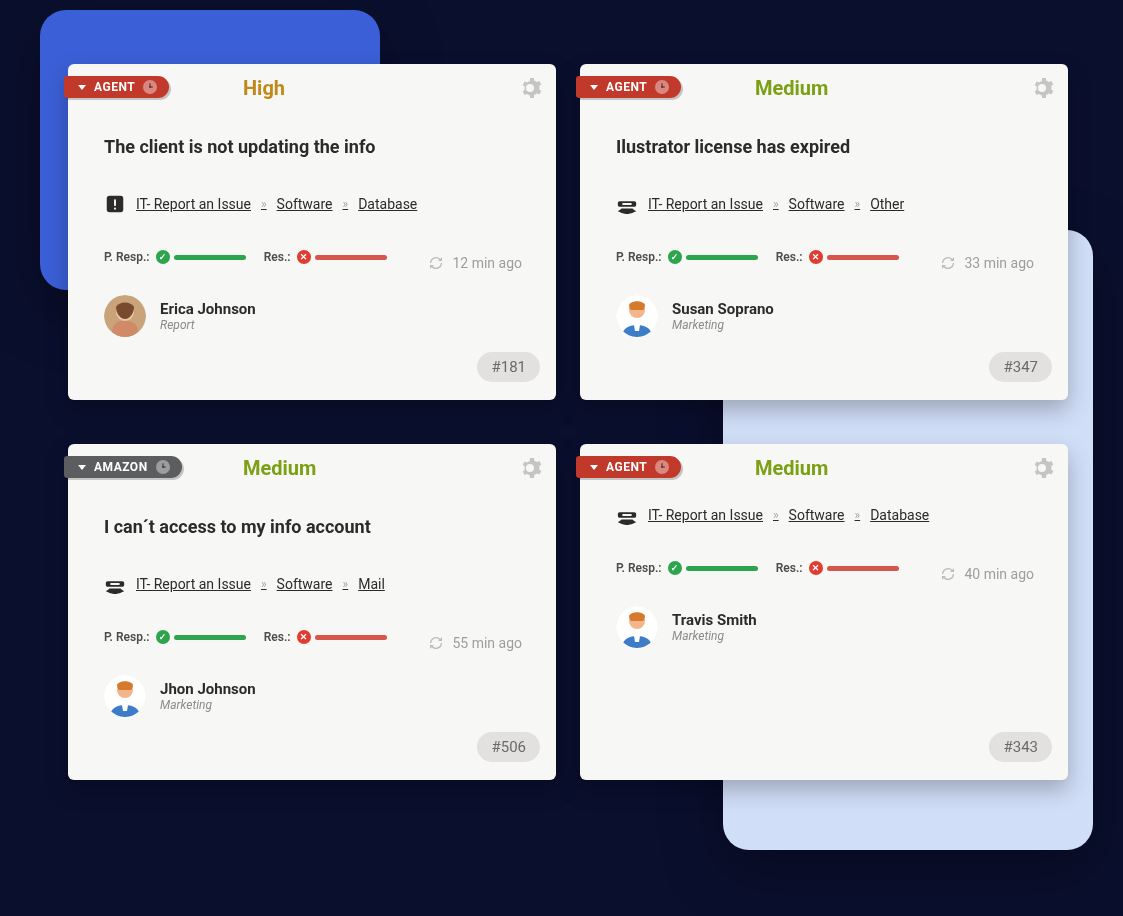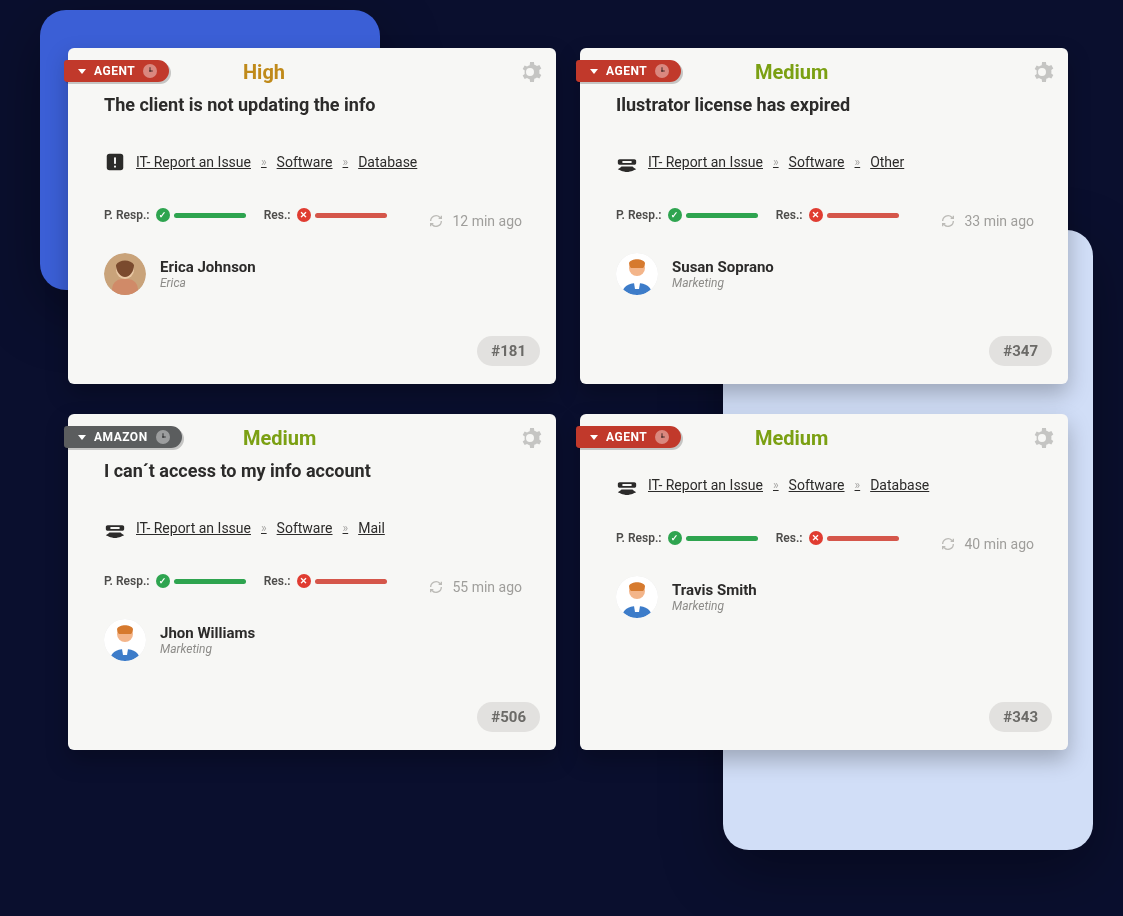--- a/index.html
+++ b/index.html
@@ -22,25 +22,25 @@
   .bg-rect-lav {
     position:absolute;
     right:30px; top:230px;
     width:370px; height:620px;
     background:#d1def7;
     border-radius:26px;
     filter: drop-shadow(0 20px 30px rgba(0,0,0,.35));
   }
   .grid {
     position:absolute;
-    left:68px; top:48px;
+    left:68px; top:64px;
     display:grid;
     grid-template-columns: 488px 488px;
     grid-auto-rows: 336px;
-    gap:30px 24px;
+    gap:44px 24px;
   }
   .card {
     position:relative;
     width:488px;
     background:#f7f7f5;
     border-radius:6px;
     box-shadow: 0 10px 22px rgba(0,0,0,.25);
     padding: 24px 28px 20px 36px;
   }
   .badge {
@@ -86,21 +86,21 @@
   .prio-high { left:175px; color:#c08a1a; }
   .prio-med { left:175px; color:#7ba013; }
   .gear {
     position:absolute;
     right:14px; top:12px;
     width:24px;height:24px;
     color:#c5c5c3;
     cursor:pointer;
   }
   .title {
-    margin-top:22px;
+    margin-top:48px;
     font-size:18px;
     font-weight:700;
     color:#2c2b2a;
   }
   .crumb-row {
     display:flex;
     align-items:center;
     gap:10px;
     margin-top:36px;
     color:#2c2b2a;
@@ -144,21 +144,21 @@
     display:flex;align-items:center;gap:14px;
     margin-top:24px;
   }
   .avatar{width:42px;height:42px;border-radius:50%;display:flex;align-items:center;justify-content:center;background:#eee;overflow:hidden;}
   .user-name{font-size:15px;font-weight:700;color:#2c2b2a;}
   .user-dept{font-size:12px;color:#8c8b88;font-style:italic;}
   .ticket-id{
     position:absolute;right:16px;bottom:18px;
     background:#e2e1df;color:#6b6a67;
     padding:6px 14px;border-radius:20px;
-    font-size:15px;font-weight:700;
+    font-size:15px;font-weight:400;
   }
 </style>
 </head>
 <body>
 
 <div class="bg-rect-blue"></div>
 <div class="bg-rect-lav"></div>
 
 <div class="grid">
     <div class="card">
@@ -220,21 +220,21 @@
             <g clip-path="url(#c)">
               <rect width="42" height="42" fill="#c9a37a"></rect>
               <circle cx="21" cy="17" r="9" fill="#e9c8a5"></circle>
               <rect x="8" y="26" width="26" height="20" rx="10" fill="#d08a68"></rect>
               <path d="M12 12c3-6 15-6 18 0 0 6-4 12-9 12s-9-6-9-12z" fill="#7a4a2e"></path>
             </g>
           </svg>
         </span>
       <div>
         <div class="user-name">Erica Johnson</div>
-        <div class="user-dept">Erica</div>
+        <div class="user-dept">Report</div>
       </div>
     </div>
     <div class="ticket-id">#181</div>
   </div>
     <div class="card">
     <div class="badge badge-red">
       <span class="caret"></span>
       <span>AGENT</span>
       <span class="clock"></span>
     </div>
@@ -359,21 +359,21 @@
             <g clip-path="url(#g)">
               <rect width="42" height="42" fill="#fff"></rect>
               <circle cx="21" cy="15" r="8" fill="#f3b58a"></circle>
               <path d="M13 10c2-5 14-5 16 0 0 3-2 5-2 5H15s-2-2-2-5z" fill="#d67a2e"></path>
               <path d="M6 42c0-8 6-12 15-12s15 4 15 12" fill="#3d7cc9"></path>
               <path d="M18 30h6l-1 6h-4z" fill="#fff"></path>
             </g>
           </svg>
         </span>
       <div>
-        <div class="user-name">Jhon Williams</div>
+        <div class="user-name">Jhon Johnson</div>
         <div class="user-dept">Marketing</div>
       </div>
     </div>
     <div class="ticket-id">#506</div>
   </div>
     <div class="card">
     <div class="badge badge-red">
       <span class="caret"></span>
       <span>AGENT</span>
       <span class="clock"></span>

